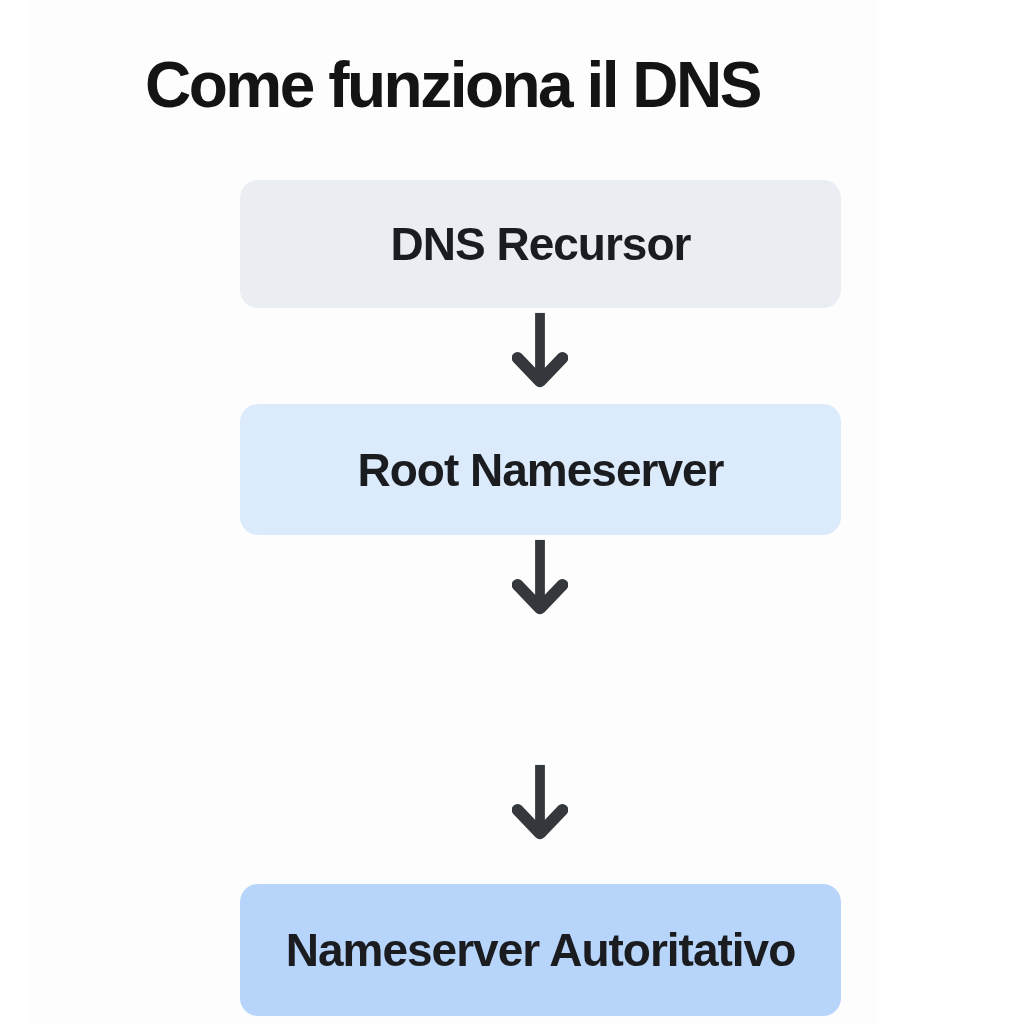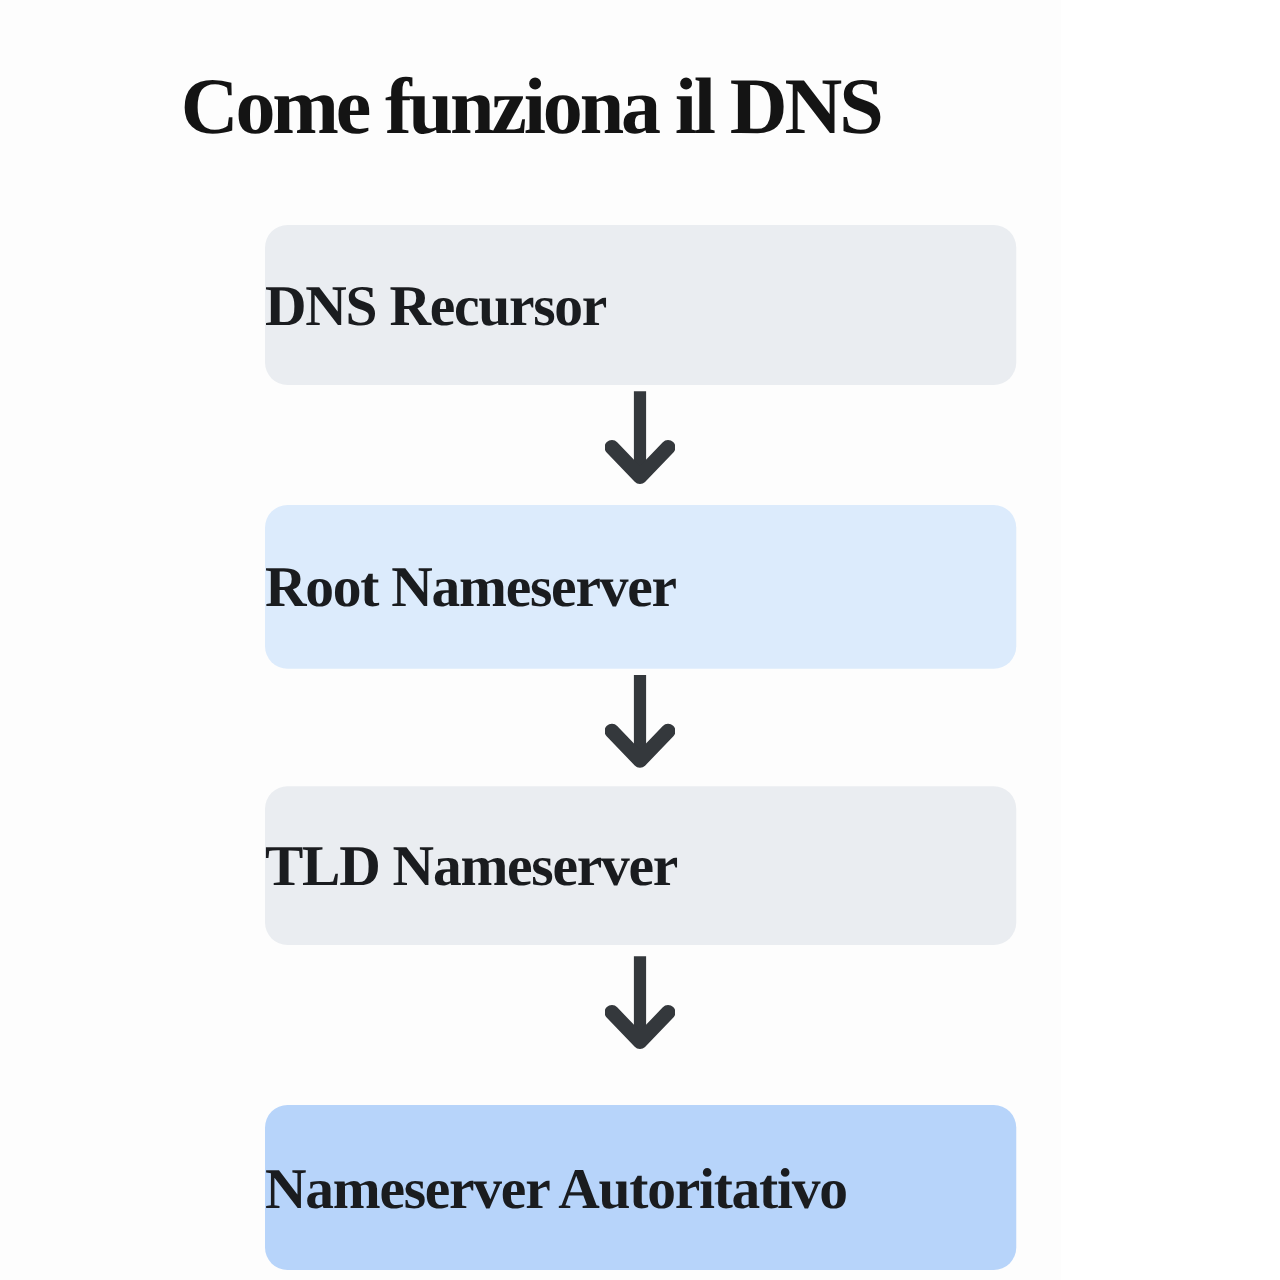--- a/index.html
+++ b/index.html
@@ -4,43 +4,44 @@
 <style>
   html, body {
     margin: 0;
     padding: 0;
   }
   #canvas {
     position: relative;
     width: 849px;
     height: 1024px;
     background: var(--page-background, #fdfdfd);
-    font-family: Liberation Serif, serif;
+    font-family: Liberation Sans, sans-serif;
     overflow: hidden;
+    margin-left: 28px;
   }
   .diagram-title {
     position: absolute;
     top: 48px;
     left: 0;
     width: 100%;
     margin: 0;
     text-align: center;
     font-size: 64px;
     font-weight: 700;
     letter-spacing: -2.5px;
     color: var(--title-text, #141414);
   }
   .node {
     position: absolute;
     left: 212px;
     width: 601px;
     border-radius: 18px;
     display: flex;
     align-items: center;
-    justify-content: flex-start;
+    justify-content: center;
     font-size: 46px;
     font-weight: 700;
     letter-spacing: -1px;
     color: var(--node-text, #1a1c1f);
   }
   .node.gray       { background: var(--node-gray, #eaedf1); }
   .node.blue-light { background: var(--node-blue-light, #dcebfc); }
   .node.blue       { background: var(--node-blue, #b7d4fa); }
 
   .node-1 { top: 180px; height: 128px; }
@@ -83,23 +84,20 @@
     <span>Root Nameserver</span>
   </div>
 
   <div class="arrow arrow-2">
     <svg viewBox="0 0 56 88" xmlns="http://www.w3.org/2000/svg">
       <line class="stroke" x1="28" y1="3" x2="28" y2="70" stroke-width="10"></line>
       <polyline class="stroke" points="5,49 28,73 51,49" fill="none" stroke-width="12" stroke-linecap="round" stroke-linejoin="round"></polyline>
     </svg>
   </div>
 
-  <div class="node node-3 gray">
-    <span>TLD Nameserver</span>
-  </div>
 
   <div class="arrow arrow-3">
     <svg viewBox="0 0 56 88" xmlns="http://www.w3.org/2000/svg">
       <line class="stroke" x1="28" y1="3" x2="28" y2="70" stroke-width="10"></line>
       <polyline class="stroke" points="5,49 28,73 51,49" fill="none" stroke-width="12" stroke-linecap="round" stroke-linejoin="round"></polyline>
     </svg>
   </div>
 
   <div class="node node-4 blue">
     <span>Nameserver Autoritativo</span>

